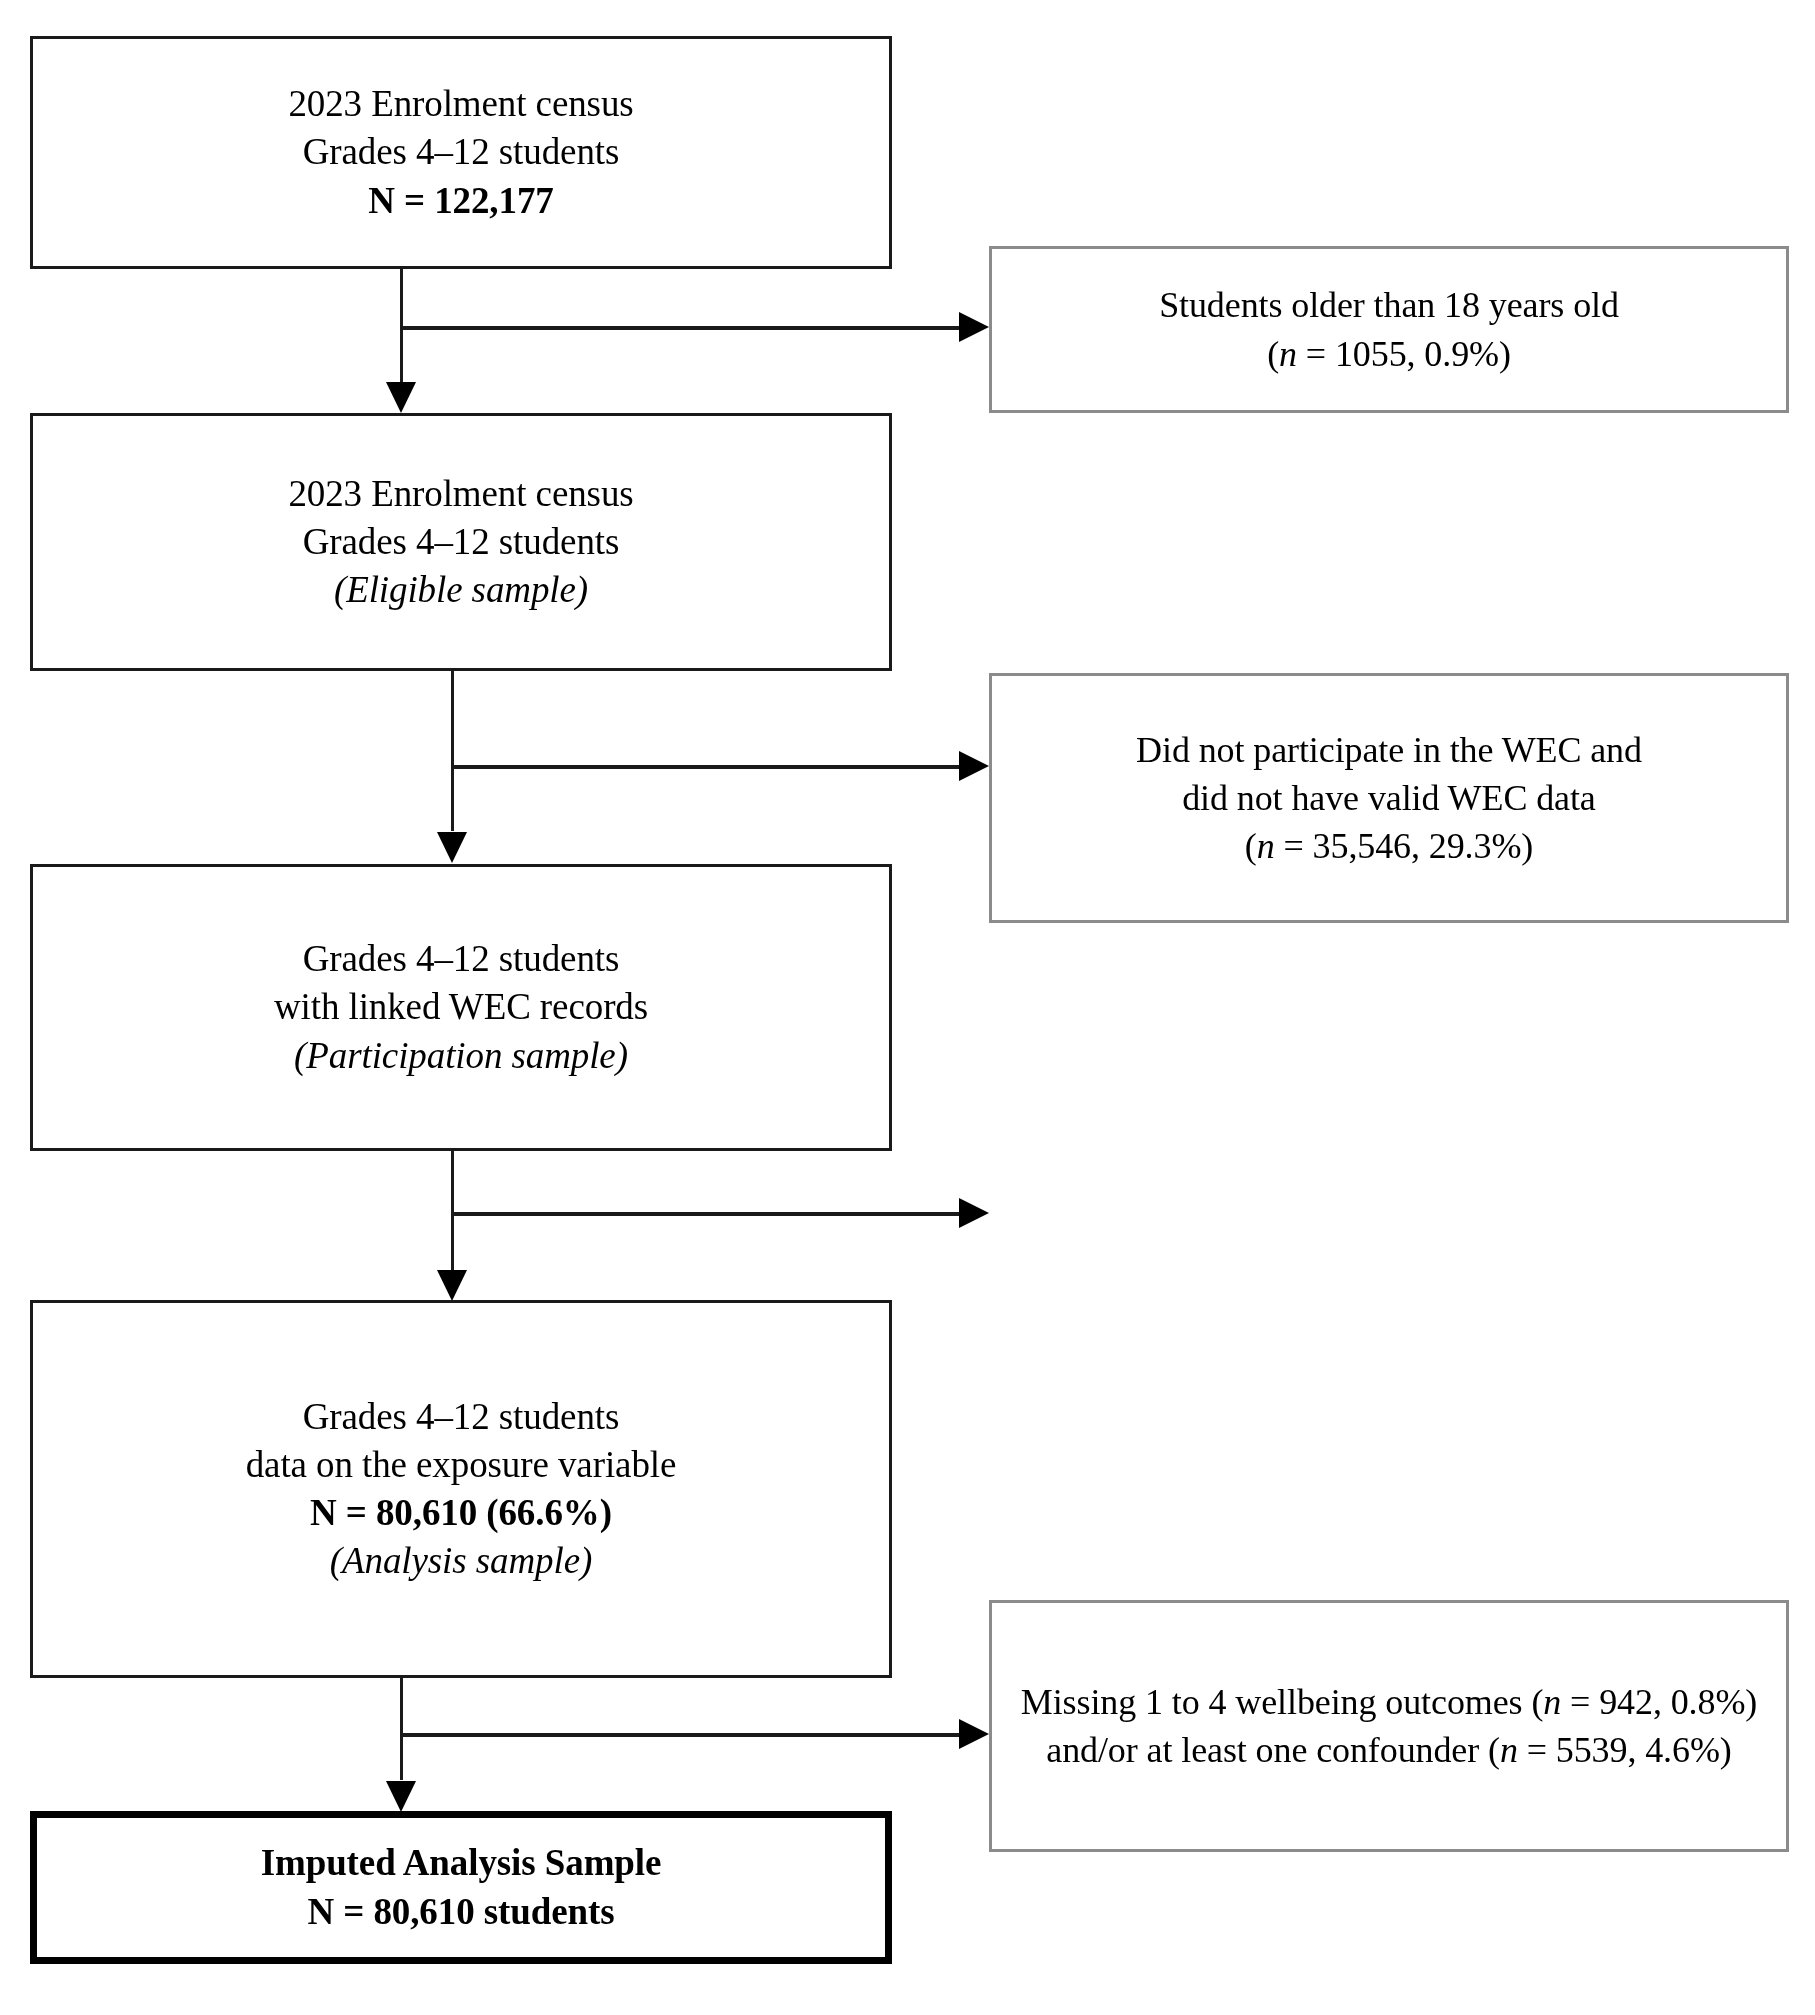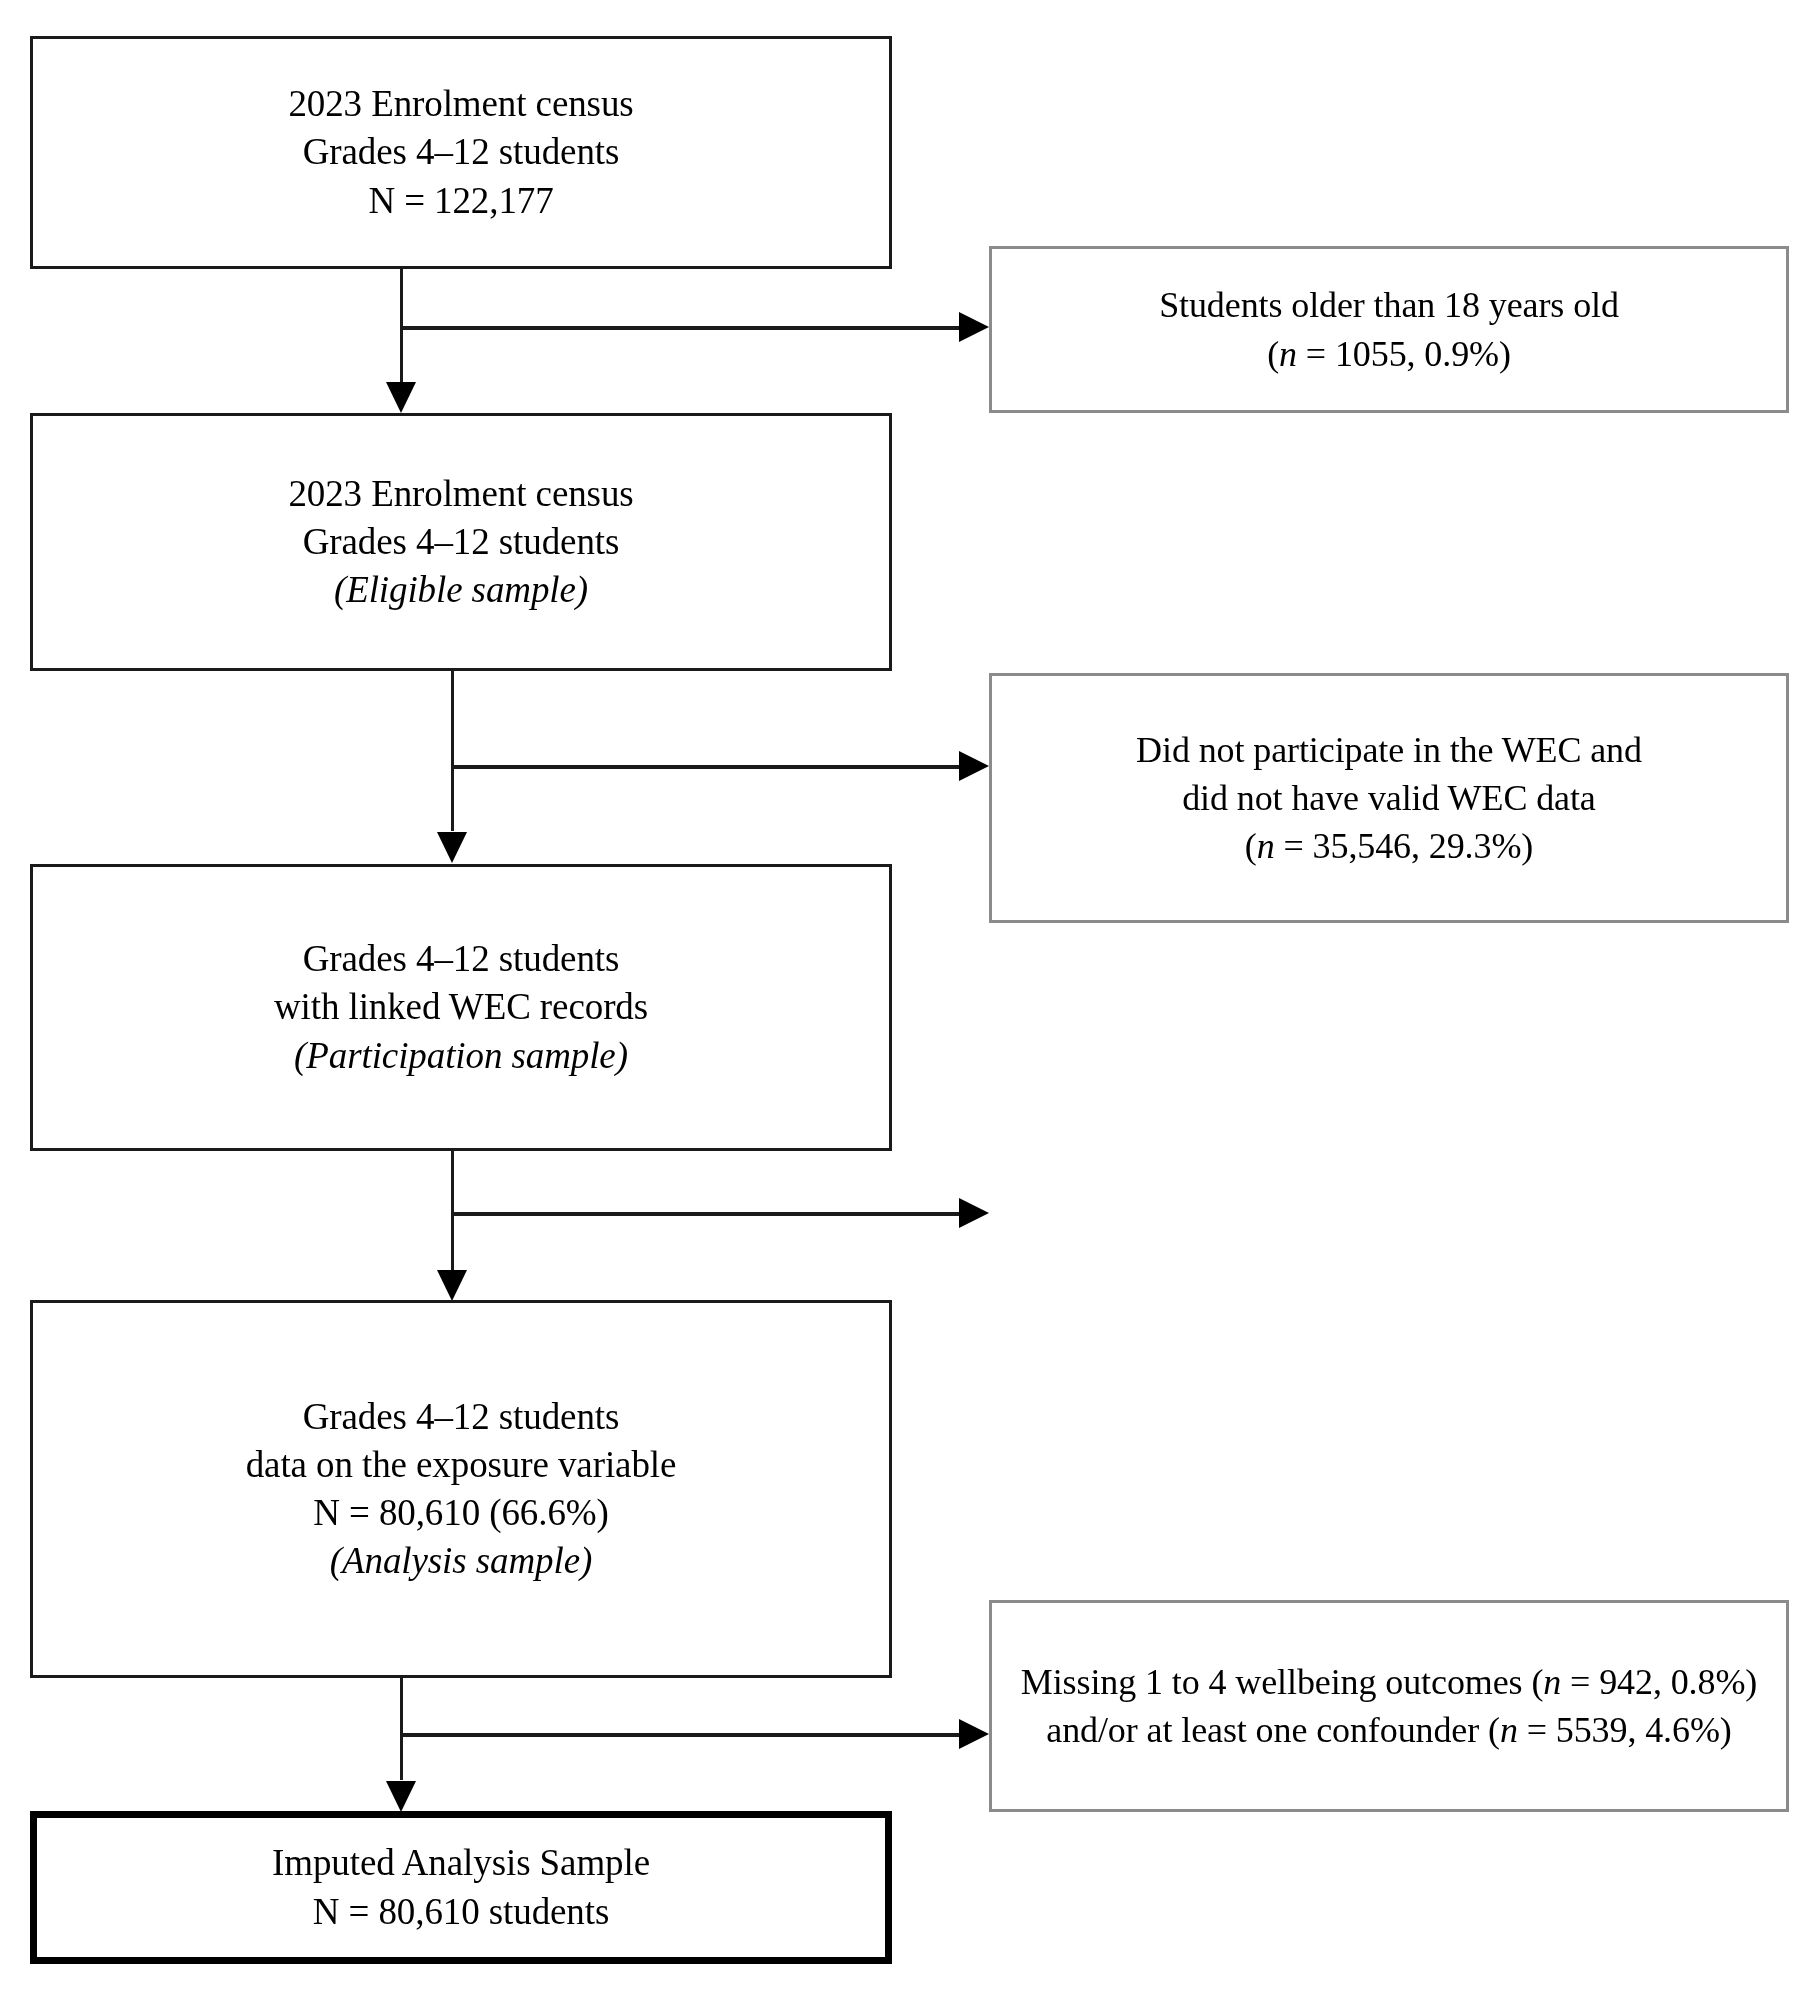--- a/index.html
+++ b/index.html
@@ -55,21 +55,21 @@
   
   .line {
     display: block;
     width: 100%;
     font-size: 37px;
     line-height: 1.30;
     letter-spacing: -0.1px;
     white-space: nowrap;
   }
   .line.wrap { white-space: normal; }
-  .line.b   { font-weight: normal; }
+  .line.b   { font-weight: bold; }
   .line.i   { font-style: italic; }
   .excl-box .line { font-size: 36px; line-height: 1.34; }
 
   .it { font-style: italic; }
 
   
   .vline {
     position: absolute;
     width: 3px;
     background: #1a1a1a;
@@ -151,21 +151,21 @@
     <span class="line">data on the exposure variable</span>
     <span class="line b">N = 80,610 (66.6%)</span>
     <span class="line i">(Analysis sample)</span>
   </div>
 
   <div class="vline" style="left:400px; top:1662px; height:102px;"></div>
   <div class="arrow-down" style="left:386px; top:1765px;"></div>
   <div class="hline" style="left:400px; top:1717px; width:562px;"></div>
   <div class="arrow-right" style="left:959px; top:1703px;"></div>
 
-  <div class="excl-box" style="left:989px; top:1584px; width:800px; height:212px;">
+  <div class="excl-box" style="left:989px; top:1584px; width:800px; height:252px;">
     <span class="line wrap"><span>Missing 1 to 4 wellbeing outcomes (</span><span class="it">n</span><span> = 942, 0.8%) and/or at least one confounder (</span><span class="it">n</span><span> = 5539, 4.6%)</span></span>
   </div>
 
   <div class="flow-box terminal" style="left:30px; top:1795px; width:862px; height:153px;">
     <span class="line b">Imputed  Analysis Sample</span>
     <span class="line b">N = 80,610 students</span>
   </div>
 
 </div>
 

